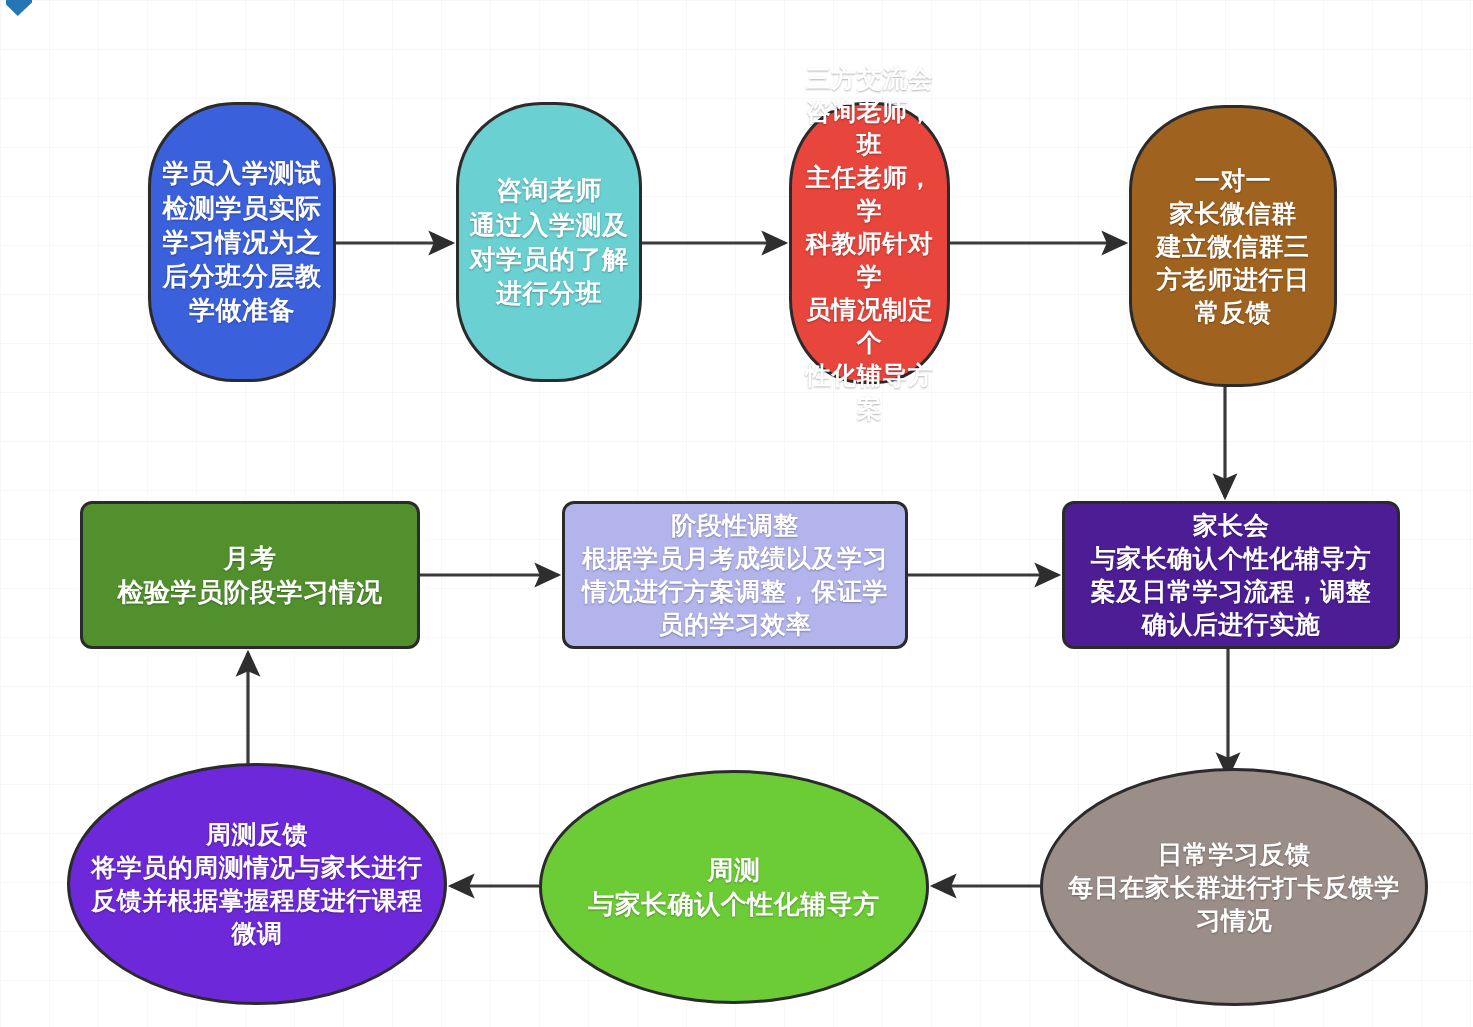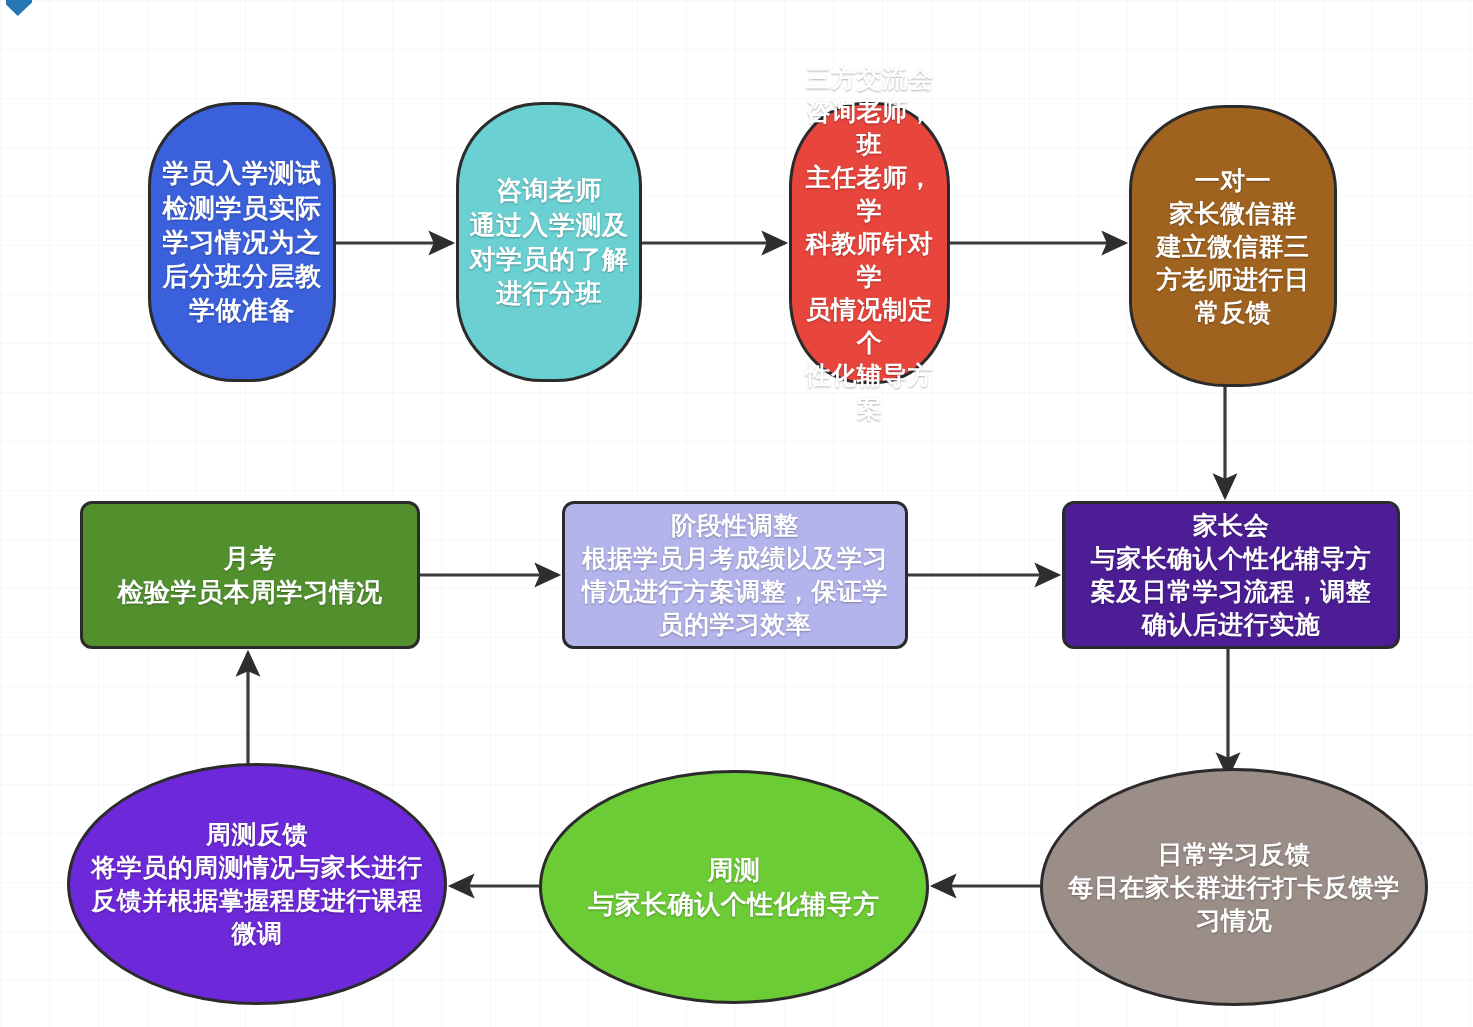--- a/index.html
+++ b/index.html
@@ -113,21 +113,21 @@
 常反馈</div>
   <div class="node stadium" style="left: 1062px; top: 501px; width: 338px; height: 148px; background: #4c1d95; font-size: 25px;">家长会
 与家长确认个性化辅导方
 案及日常学习流程，调整
 确认后进行实施</div>
   <div class="node stadium" style="left: 562px; top: 501px; width: 346px; height: 148px; background: rgb(179, 180, 236); font-size: 25px;">阶段性调整
 根据学员月考成绩以及学习
 情况进行方案调整，保证学
 员的学习效率</div>
   <div class="node stadium" style="left: 80px; top: 501px; width: 340px; height: 148px; background: rgb(82, 144, 46); font-size: 26px;">月考
-检验学员本周学习情况</div>
+检验学员阶段学习情况</div>
   <div class="node ellipse" style="left: 1040px; top: 768px; width: 388px; height: 238px; background: rgb(155, 141, 136); font-size: 25px;">日常学习反馈
 每日在家长群进行打卡反馈学
 习情况</div>
   <div class="node ellipse" style="left: 539px; top: 770px; width: 390px; height: 234px; background: rgb(108, 204, 53); font-size: 26px;">周测
 与家长确认个性化辅导方</div>
   <div class="node ellipse" style="left: 67px; top: 763px; width: 380px; height: 242px; background: #6d28d9; font-size: 25px;">周测反馈
 将学员的周测情况与家长进行
 反馈并根据掌握程度进行课程
 微调</div>
 </div>

